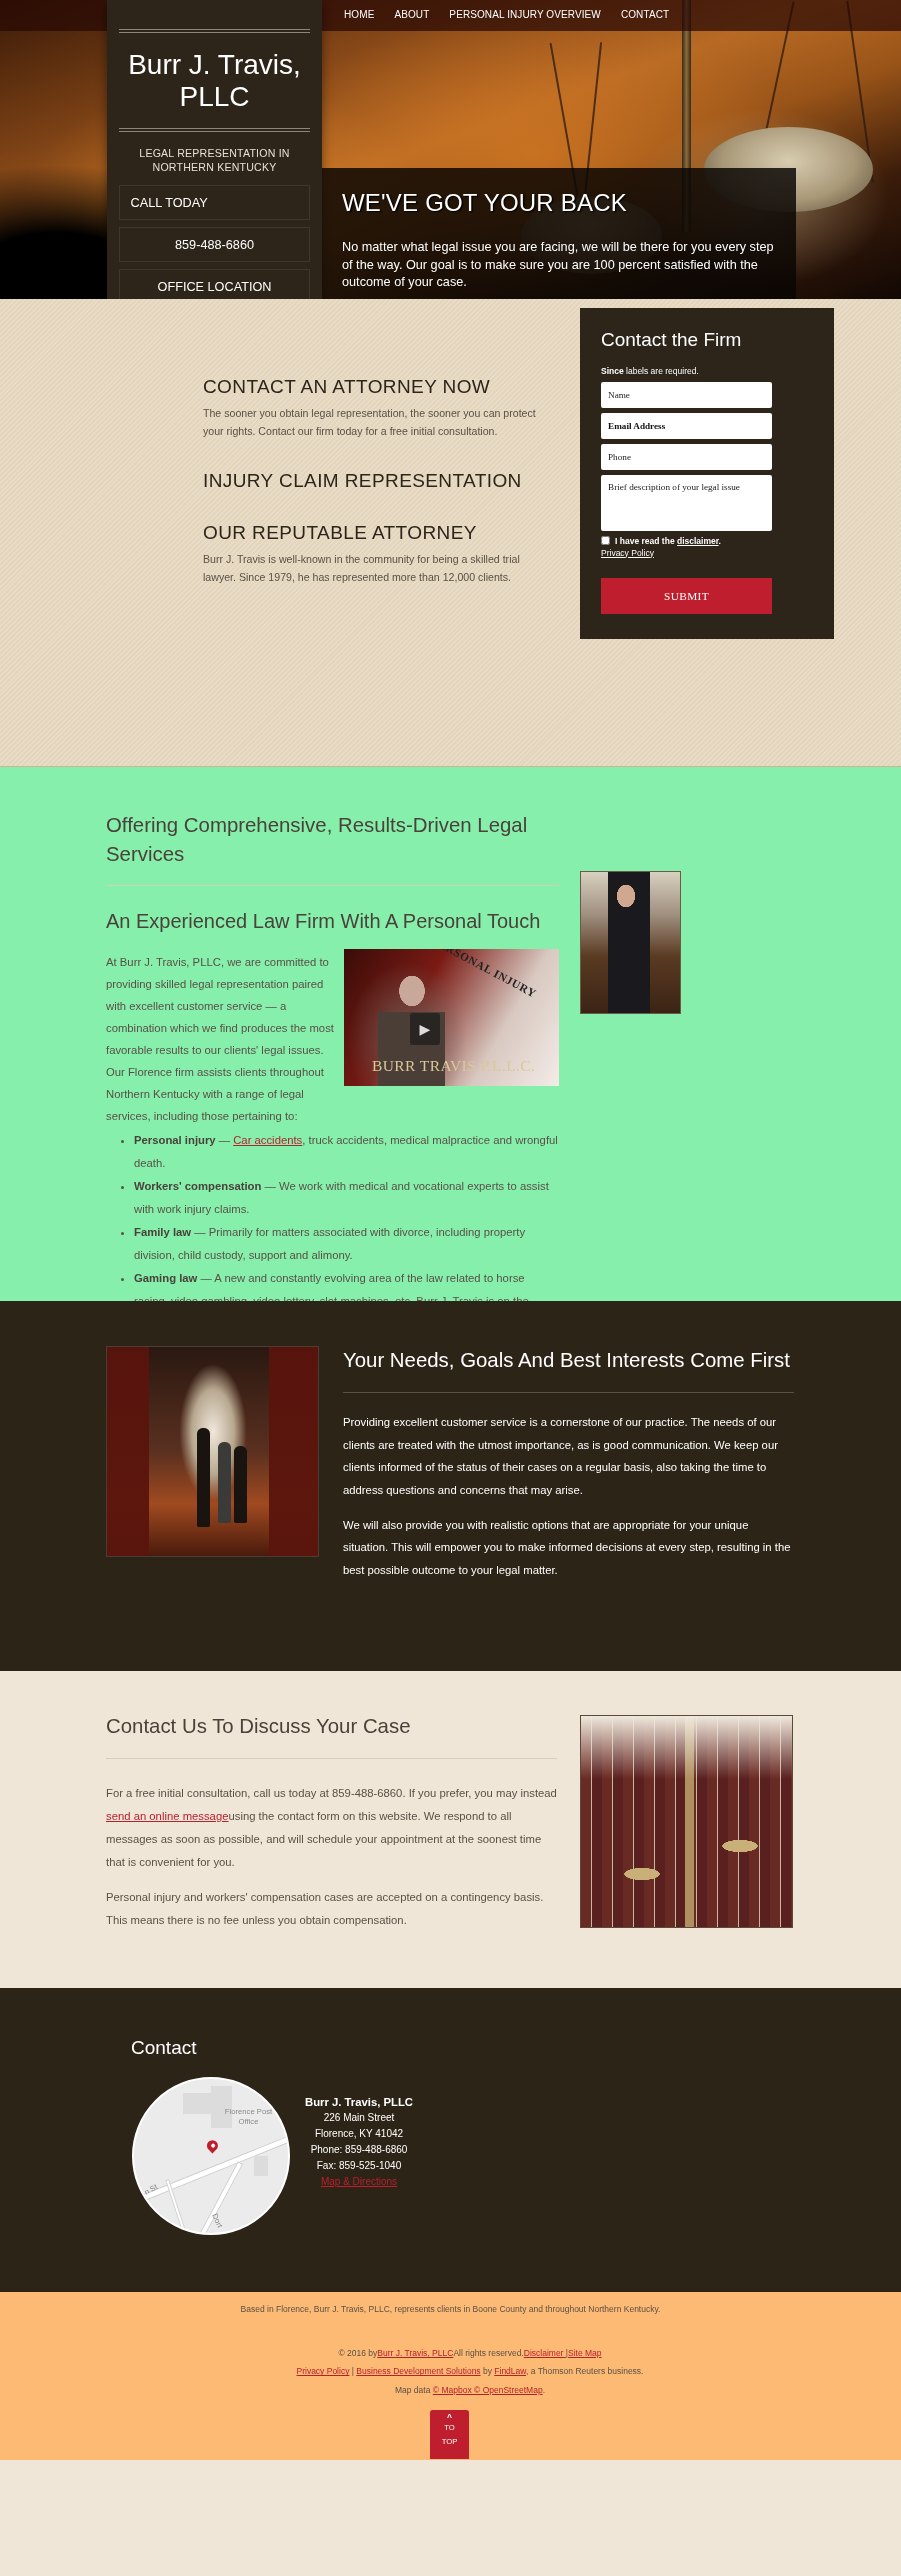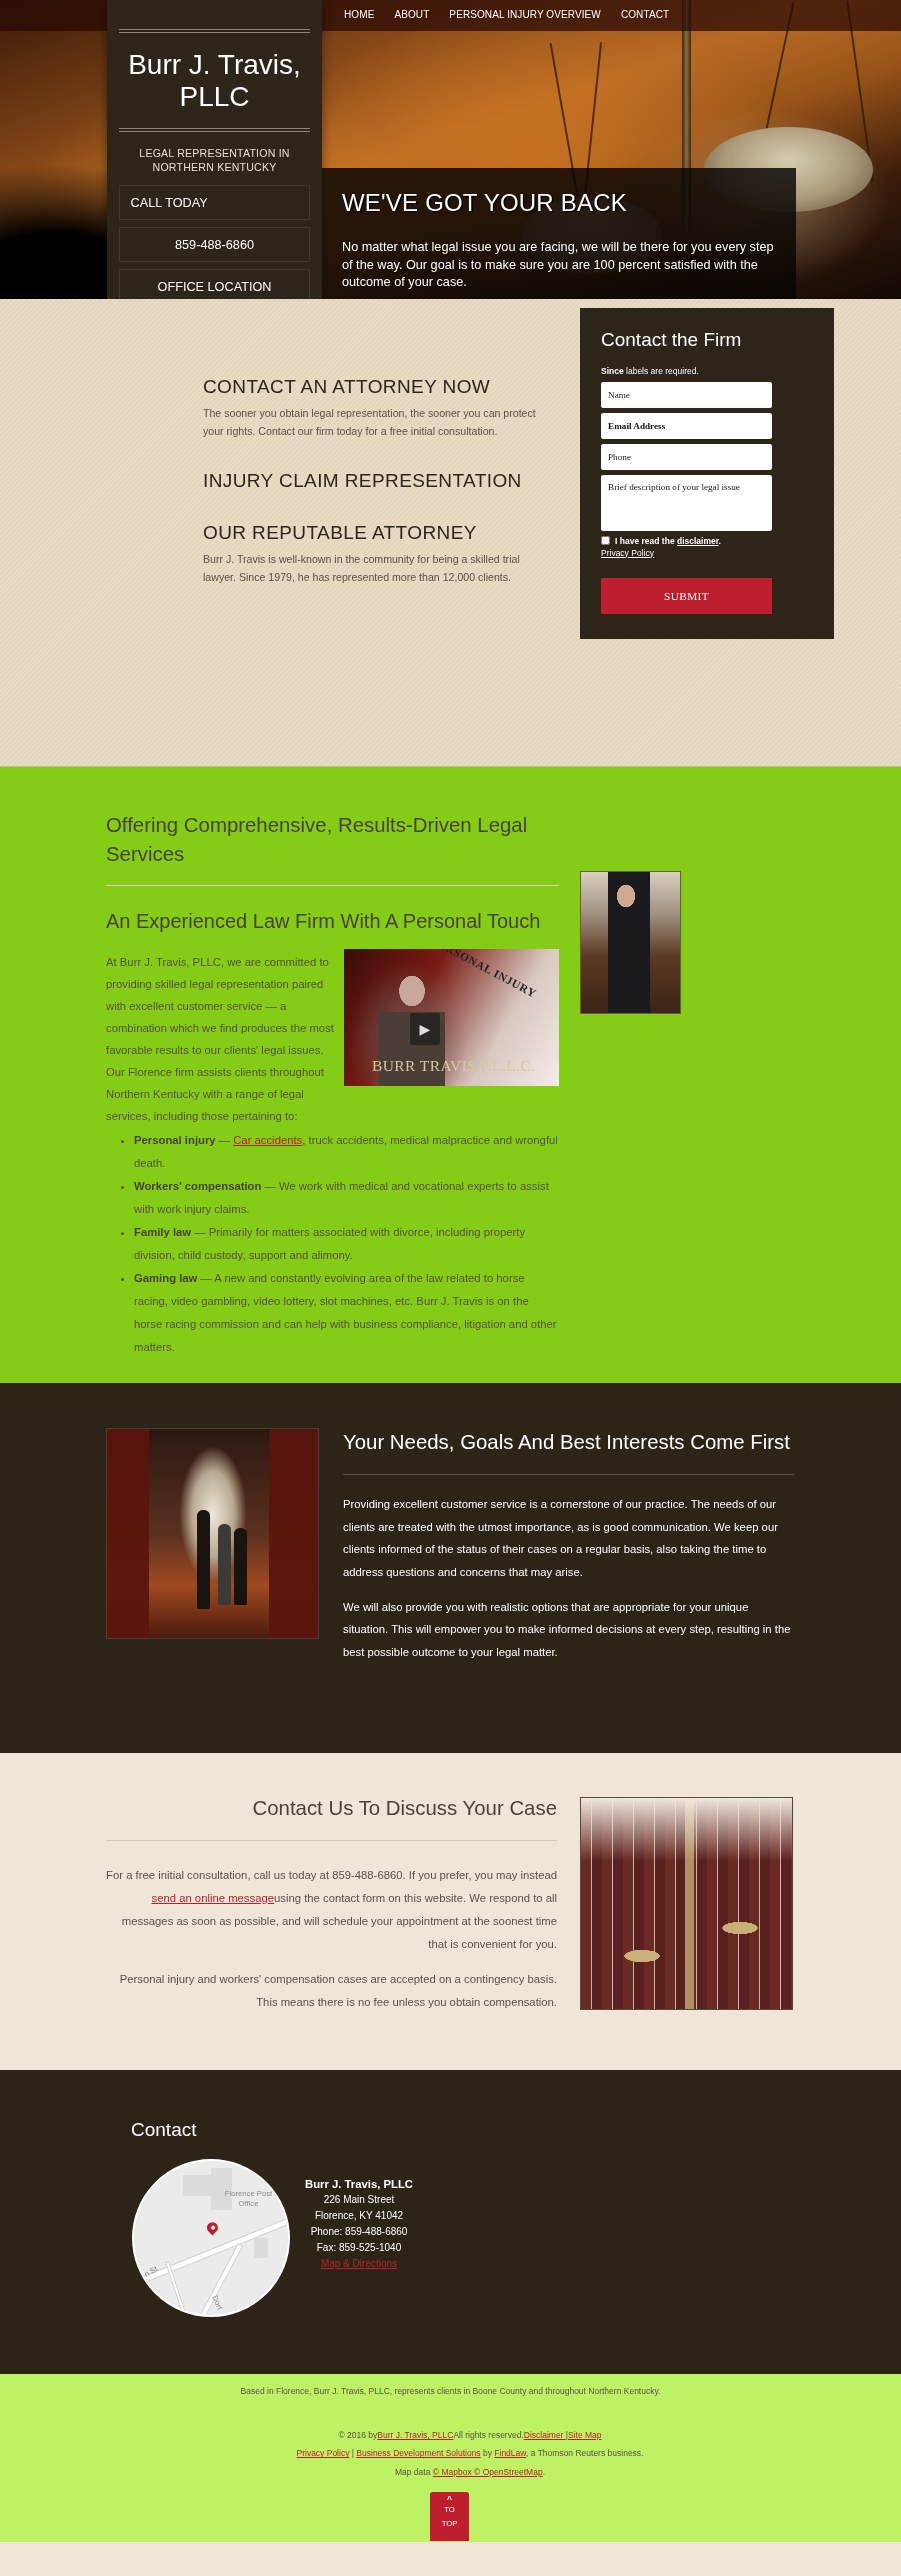--- a/index.html
+++ b/index.html
@@ -134,21 +134,21 @@
   .agree-row a { color: #fff; }
   .privacy-link { color: #fff; font-size: 8.5px; display: inline-block; margin-top: 1.4px; }
   .submit-btn {
     display: block; width: 171px; height: 36px; margin-top: 20px;
     background: #be1e2d; color: #fff; border: none;
     font-family: "Liberation Serif", serif; font-size: 11.3px; letter-spacing: 0.4px;
   }
 
   
   .main {
-    position: relative; width: 901px; height: 616px; background: #84cc16;
+    position: relative; width: 901px; height: 534px; background: #86efac;
   }
   .main-col { position: absolute; left: 106px; top: 44px; width: 453px; }
   .h-large {
     font-size: 20.4px; font-weight: normal; color: #4a423a; line-height: 29px;
   }
   .hr-light { border: none; border-top: 0.7px solid #d8cdbd; margin: 15.5px 0 24px; }
   .h-med { font-size: 20px; font-weight: normal; color: #4a423a; margin-bottom: 18.3px; }
   .body-text { font-size: 11.3px; line-height: 22px; color: #5a5046; }
   .video-thumb {
     float: right; width: 215px; height: 137px; margin-left: 2.1px; margin-top: -1.4px;
@@ -212,21 +212,21 @@
   .feature-col h2 {
     color: #fff; font-weight: normal; font-size: 20.4px; line-height: 29px;
   }
   .hr-dark { border: none; border-top: 0.7px solid #5a5044; margin: 17px 0 18.3px; }
   .feature-col p { color: #fff; font-size: 11.3px; line-height: 22.5px; margin-bottom: 12.7px; }
 
   
   .discuss {
     position: relative; width: 901px; height: 317px; background: #f0e6d8;
   }
-  .discuss-col { position: absolute; left: 106px; top: 44px; width: 451px; text-align: right; }
+  .discuss-col { position: absolute; left: 106px; top: 44px; width: 451px; }
   .discuss-col h2 { font-size: 20.4px; font-weight: normal; color: #4a423a; }
   .discuss-col .hr-light { margin: 20px 0 22.5px; }
   .discuss-col p { font-size: 11.3px; line-height: 23px; color: #5a5046; margin-bottom: 12.7px; }
   .scales-img {
     position: absolute; left: 580px; top: 44px; width: 213px; height: 213px;
     border: 0.7px solid #5a4a38;
     background:
       radial-gradient(ellipse 25px 8.5px at 61px 158px, #c8b078 0 70%, transparent 72%),
       radial-gradient(ellipse 25px 8.5px at 159px 130px, #c8b078 0 70%, transparent 72%),
       linear-gradient(90deg, transparent 104px, #b09060 104px 113px, transparent 113px),
@@ -273,21 +273,21 @@
   }
   .addr {
     position: absolute; left: 294px; top: 106px; width: 130px; text-align: center;
     color: #fff; font-size: 10px; line-height: 16px;
   }
   .addr .addr-name { font-weight: bold; font-size: 11.3px; }
   .addr a { color: #be1e2d; }
 
   
   .bottom {
-    position: relative; width: 901px; height: 168px; background: #bef264;
+    position: relative; width: 901px; height: 168px; background: #fdba74;
     text-align: center; color: #5a5046; font-size: 8.5px;
   }
   .bottom .based { padding-top: 12px; }
   .bottom .legal { margin-top: 30px; line-height: 18.3px; margin-left: 39px; }
   .bottom .legal a { color: #b8202e; }
   .to-top {
     position: absolute; left: 430px; top: 118px; width: 39px; height: 49px;
     background: #be1e2d; border-radius: 2.8px 2.8px 0 0; color: #fff;
     font-size: 7.7px; line-height: 14px; padding-top: 4.2px; text-decoration: none;
     display: block;

